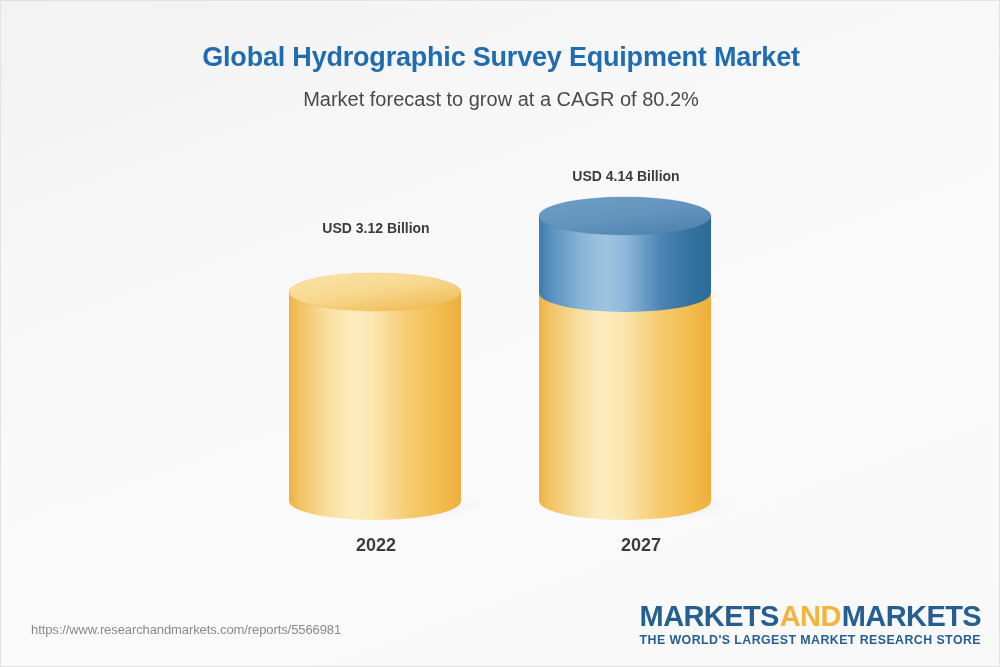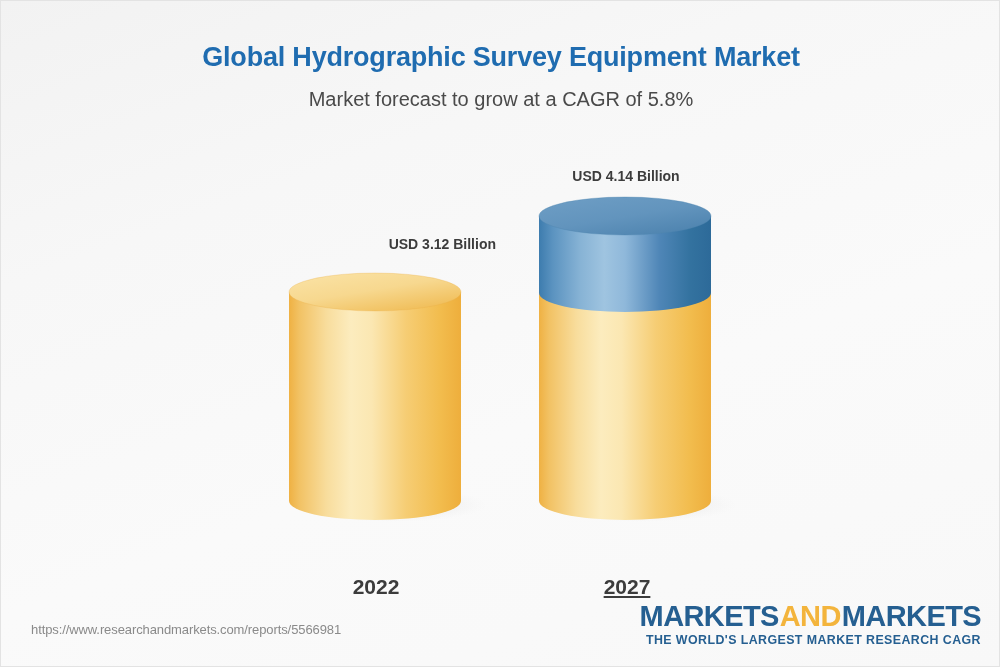--- a/index.html
+++ b/index.html
@@ -72,26 +72,25 @@
     text-align: center;
     font-size: 14px;
     font-weight: bold;
     color: #3c3c3c;
     white-space: nowrap;
     line-height: 1;
   }
   .cat-label {
     position: absolute;
     text-align: center;
-    font-size: 21px;
+    font-size: 18px;
     font-weight: bold;
     color: #3c3c3c;
     white-space: nowrap;
     line-height: 1;
-    margin-top: 40px;
   }
 
   
   .footer-url {
     position: absolute;
     left: 30px;
     top: 621px;
     font-size: 13px;
     color: #8a8a8a;
     white-space: nowrap;
@@ -123,26 +122,26 @@
     margin-top: 3px;
   }
 </style>
 </head>
 <body>
 
 <div id="infographic">
 
   <div class="header">
     <h1 class="chart-title">Global Hydrographic Survey Equipment Market</h1>
-    <h2 class="chart-subtitle">Market forecast to grow at a CAGR of 5.8%</h2>
+    <h2 class="chart-subtitle">Market forecast to grow at a CAGR of 80.2%</h2>
   </div>
 
   <div class="plot-area">
 
-    <div class="value-label" style="left: 255px; top: 236px; width: 240px; text-align: right;">USD 3.12 Billion</div>
+    <div class="value-label" style="left: 255px; top: 220px; width: 240px;">USD 3.12 Billion</div>
 
     <div class="cylinder" style="left: 286px; top: 272px;">
       <svg class="cyl-svg" width="200" height="250" viewBox="0 0 200 250">
         <defs>
           <linearGradient id="yellowBody" x1="0" y1="0" x2="1" y2="0">
             <stop offset="0%" stop-color="#efb143"></stop>
             <stop offset="6%" stop-color="#f2c264"></stop>
             <stop offset="22%" stop-color="#f8dd9d"></stop>
             <stop offset="36%" stop-color="#fcecbe"></stop>
             <stop offset="48%" stop-color="#fbe7b2"></stop>
@@ -214,24 +213,24 @@
         <path d="M 2,97 L 2,305 A 86,19 0 0 0 174,305 L 174,97 Z" fill="url(#yellowBody2)"></path>
 
         <path d="M 2,20 L 2,97 A 86,19 0 0 0 174,97 L 174,20 Z" fill="url(#blueBody)"></path>
 
         <ellipse cx="88" cy="20" rx="86" ry="19" fill="url(#blueTop)"></ellipse>
         <ellipse cx="88" cy="20" rx="86" ry="19" fill="none" stroke="#4d83ad" stroke-opacity="0.45" stroke-width="0.8"></ellipse>
       </svg>
     </div>
 
     <div class="cat-label" style="left: 295px; top: 535px; width: 160px;">2022</div>
-    <div class="cat-label" style="left: 546px; top: 535px; width: 160px; text-decoration: underline;">2027</div>
+    <div class="cat-label" style="left: 560px; top: 535px; width: 160px;">2027</div>
 
   </div>
 
   <div class="footer-url">https://www.researchandmarkets.com/reports/5566981</div>
 
   <div class="logo">
     <div class="logo-main"><span class="logo-word-blue">MARKETS</span><span class="logo-word-gold" style="margin:0 1px;">AND</span><span class="logo-word-blue">MARKETS</span></div>
-    <div class="logo-tag">THE WORLD'S LARGEST MARKET RESEARCH CAGR</div>
+    <div class="logo-tag">THE WORLD'S LARGEST MARKET RESEARCH STORE</div>
   </div>
 
 </div>
 
 </body></html>

